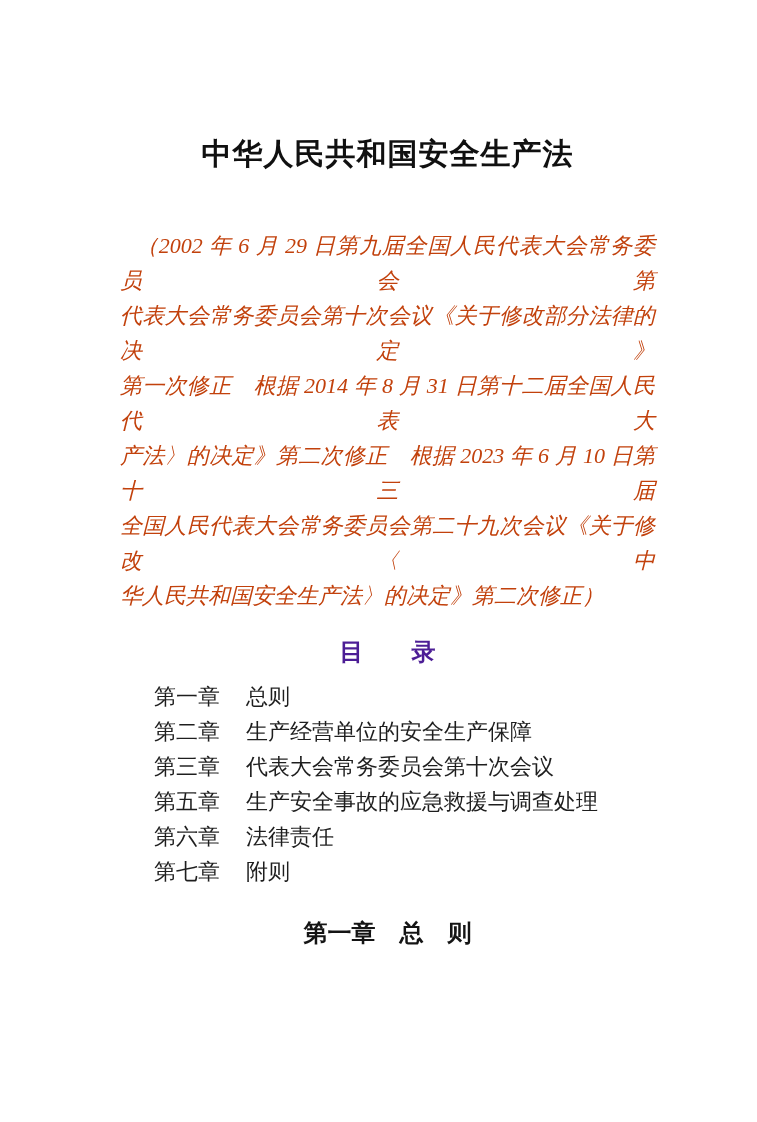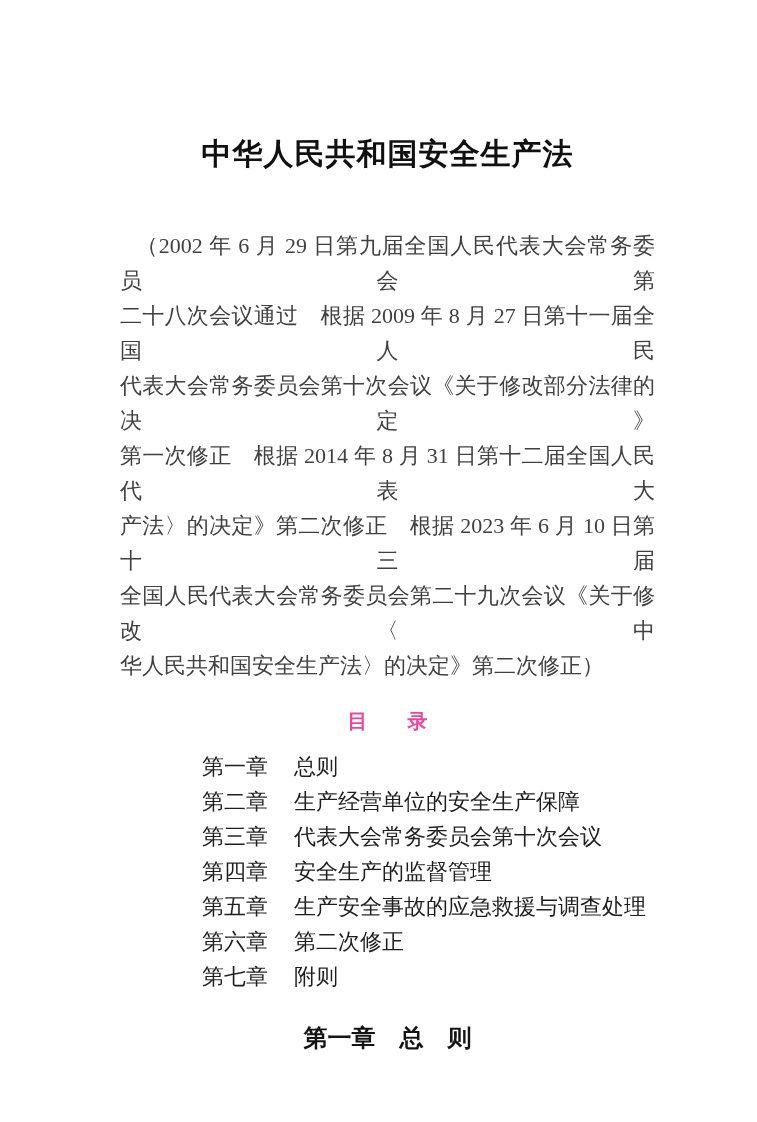--- a/index.html
+++ b/index.html
@@ -24,89 +24,86 @@
     line-height: 48px;
     font-weight: 700;
     color: #101010;
     letter-spacing: 1px;
     font-family: "Liberation Serif", "DejaVu Serif", serif;
   }
   .preamble {
     margin-top: 50px;
     font-size: 22px;
     line-height: 35px;
-    color: #404040;
+    font-style: italic;            
+    color: #c2410c;
   }
   .pl { text-align: justify; }
   .jline { text-align: justify; text-align-last: justify; text-justify: inter-character; }
   .preamble .pl.indent { text-indent: 16px; }
   .toc-heading {
     margin-top: 21px;
     text-align: center;
-    font-size: 20px;
+    font-size: 24px;
     line-height: 35px;
     font-weight: 700;
-    color: #ec4899;
+    color: #4c1d95;
     font-family: "Liberation Sans", "DejaVu Sans", sans-serif;
   }
   .toc {
     margin-top: 10px;
     padding-left: 34px;
     font-size: 22px;
     line-height: 35px;
   }
-  .toc-item { white-space: nowrap; margin-left: 48px; }
+  .toc-item { white-space: nowrap; }
   .toc-ch { margin-right: 26px; }
   .chapter-heading {
     margin-top: 26px;
     text-align: center;
     font-size: 24px;
     line-height: 35px;
     font-weight: 700;
     color: #141414;
     font-family: "Liberation Sans", "DejaVu Sans", sans-serif;
   }
 </style>
 </head>
 <body>
 
 <div class="page">
 
   <h1 class="doc-title">中华人民共和国安全生产法</h1>
 
   <div class="preamble">
     <div class="pl jline indent">（2002 年 6 月 29 日第九届全国人民代表大会常务委员会第</div>
-    <div class="pl jline">二十八次会议通过　根据 2009 年 8 月 27 日第十一届全国人民</div>
     <div class="pl jline">代表大会常务委员会第十次会议《关于修改部分法律的决定》</div>
     <div class="pl jline">第一次修正　根据 2014 年 8 月 31 日第十二届全国人民代表大</div>
     <div class="pl jline">产法〉的决定》第二次修正　根据 2023 年 6 月 10 日第十三届</div>
     <div class="pl jline">全国人民代表大会常务委员会第二十九次会议《关于修改〈中</div>
     <div class="pl">华人民共和国安全生产法〉的决定》第二次修正）</div>
   </div>
 
   <div class="toc-heading">目　　录</div>
 
   <div class="toc">
     <div class="toc-item">
       <span class="toc-ch">第一章</span><span class="toc-ti">总则</span>
     </div>
     <div class="toc-item">
       <span class="toc-ch">第二章</span><span class="toc-ti">生产经营单位的安全生产保障</span>
     </div>
     <div class="toc-item">
       <span class="toc-ch">第三章</span><span class="toc-ti">代表大会常务委员会第十次会议</span>
     </div>
     <div class="toc-item">
-      <span class="toc-ch">第四章</span><span class="toc-ti">安全生产的监督管理</span>
-    </div>
-    <div class="toc-item">
       <span class="toc-ch">第五章</span><span class="toc-ti">生产安全事故的应急救援与调查处理</span>
     </div>
     <div class="toc-item">
-      <span class="toc-ch">第六章</span><span class="toc-ti">第二次修正</span>
+      <span class="toc-ch">第六章</span><span class="toc-ti">法律责任</span>
     </div>
     <div class="toc-item">
       <span class="toc-ch">第七章</span><span class="toc-ti">附则</span>
     </div>
   </div>
 
   <div class="chapter-heading">第一章　总　则</div>
 
 </div>
 

